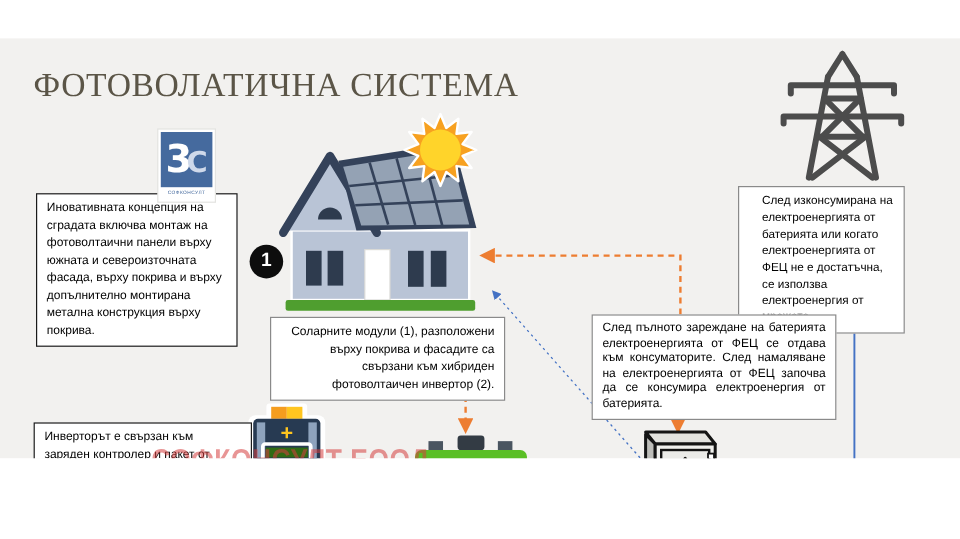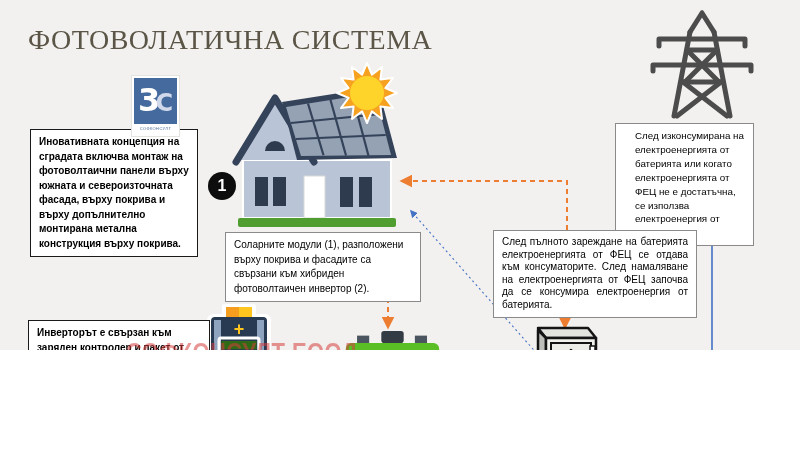--- a/index.html
+++ b/index.html
@@ -1,32 +1,32 @@
 <!DOCTYPE html>
 <html><head>
 <meta charset="utf-8">
 <style>
   html,body{margin:0;padding:0;background:#ffffff;}
   #canvas{
     position:relative;width:800px;height:350px;overflow:hidden;
-    background:#f2f1ef;font-family:"Liberation Sans",sans-serif;
+    background:#f2f1ef;font-family:"Liberation Sans",sans-serif;margin-top:32px;
   }
   .abs{position:absolute;}
   #title{
     left:28px;top:24px;font-family:"Liberation Serif",serif;
     font-size:28px;color:#5b5547;letter-spacing:.5px;white-space:nowrap;
   }
   .tbox{
     background:#ffffff;color:#000;font-size:10px;line-height:1.45;
     padding:5px 8px;z-index:3;box-sizing:border-box;
   }
-  .tbox.dark{border:1.3px solid #1a1a1a;font-weight:bold;}
+  .tbox.dark{border:1.3px solid #1a1a1a;}
   .tbox.gray{border:1px solid #8a8a8a;}
   #box-concept{left:30px;top:129px;width:168px;}
-  #box-modules{left:225px;top:232px;width:196px;}
+  #box-modules{left:225px;top:232px;width:196px;text-align:right;}
   #box-grid{left:615px;top:123px;width:139px;font-size:9.8px;line-height:1.42;padding-left:19px;}
   #box-charging{left:493px;top:230px;width:204px;text-align:justify;font-size:10px;line-height:1.26;padding:5px 8px;}
   #box-inverter{left:28px;top:320px;width:182px;}
   #marker1{
     left:208px;top:172px;width:28px;height:28px;border-radius:50%;
     background:#0d0d0d;color:#fff;font-weight:bold;font-size:16px;
     display:flex;align-items:center;justify-content:center;z-index:4;
   }
   #logo{
     left:132px;top:76px;width:47px;height:60px;background:#fff;z-index:5;

